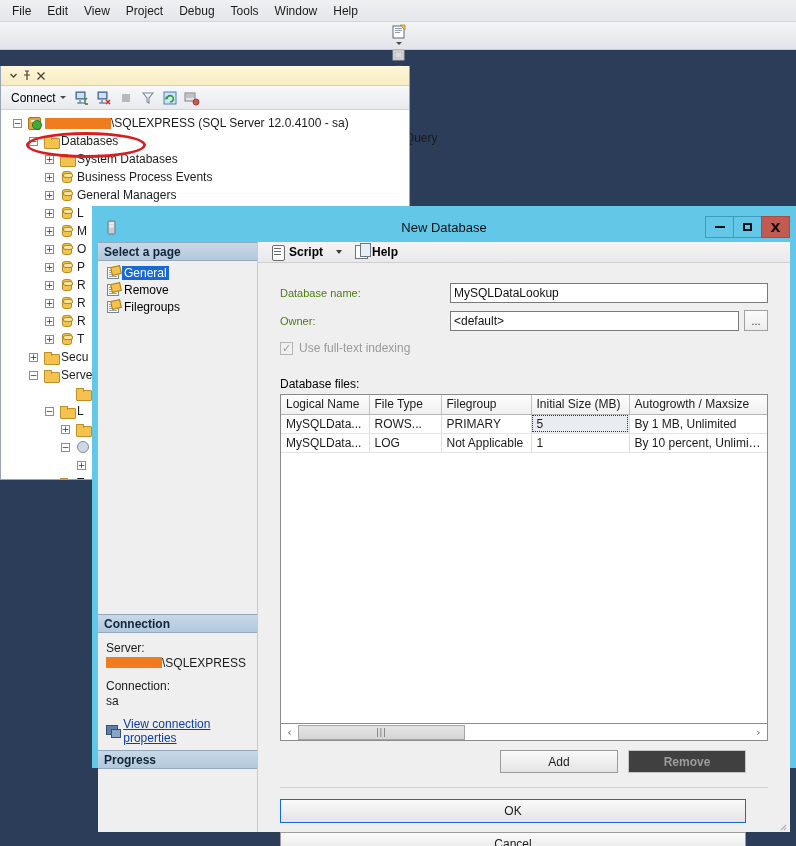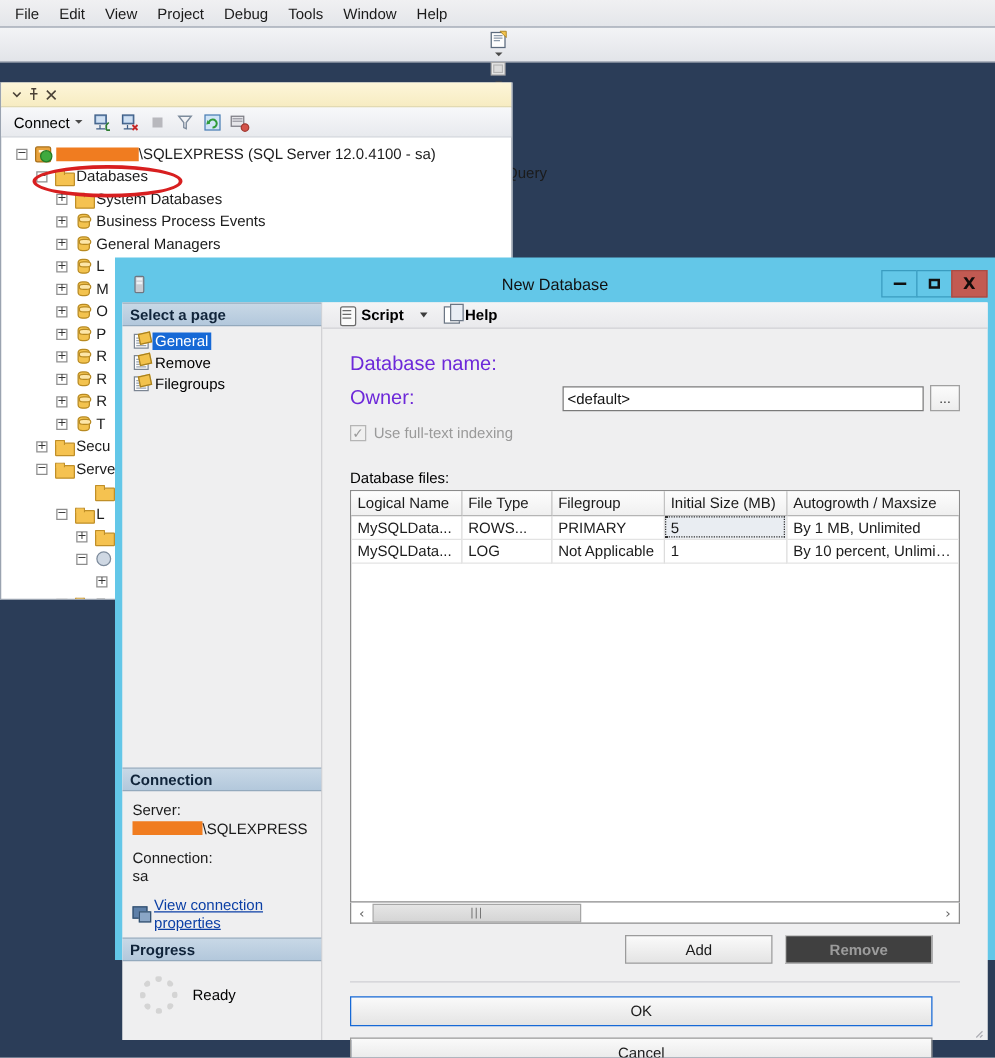--- a/index.html
+++ b/index.html
@@ -151,21 +151,21 @@
   .ts-btn { display:flex; align-items:center; gap:4px; font-size:12px; padding: 2px 4px; border:1px solid transparent;font-weight:bold; }
   .ts-car{width:0;height:0;border-left:3px solid transparent;border-right:3px solid transparent;border-top:4px solid #3c3c3c;margin:0 4px;}
   .scrollic{width:14px;height:14px;position:relative;}
   .scrollic:before{content:"";position:absolute;left:1px;top:0;width:11px;height:14px;background:#fafafa;border:1px solid #6b6b6b;border-radius:2px;}
   .scrollic:after{content:"";position:absolute;left:3px;top:3px;width:7px;height:1px;background:#6b6b6b;box-shadow:0 3px 0 #6b6b6b,0 6px 0 #6b6b6b;}
   .helpic{width:13px;height:14px;background:#fff;border:1px solid #6b7684;position:relative;}
   .helpic:after{content:"";position:absolute;left:4px;top:-3px;width:9px;height:12px;background:#e9eef5;border:1px solid #6b7684;}
 
   .form-area { padding: 20px 22px 0 22px; flex:1; position: relative; }
   .frow { display:flex; align-items:center; margin-bottom: 7px; }
-  .flabel { width: 170px; font-size: 16px; color:#6d28d9; }
+  .flabel { width: 170px; font-size: 11px; color:#4d7c0f; }
   .finput { height: 20px; border: 1px solid #7a7a7a; background:#fff; font-size:12px;
     padding: 0 3px; display:flex; align-items:center; color:#111; }
   .browse-btn { width: 24px; height: 21px; margin-left: 5px; border: 1px solid #a0a0a0;
     background: linear-gradient(#fbfbfb,#ededed); display:flex;align-items:center;justify-content:center;
     font-size: 11px; color:#333; }
   .cbrow { display:flex; align-items:center; margin: 10px 0 0 0; color:#9a9a9a; font-size:12px; }
   .cbox { width: 13px; height: 13px; border: 1px solid #b5b5b5; background:#f0f0f0;
     margin-right: 6px; display:flex;align-items:center;justify-content:center; color:#9a9a9a;
     font-size: 11px; font-family:"DejaVu Sans",sans-serif; }
 
@@ -654,43 +654,40 @@
             <div class="v">sa</div>
             <div class="vcp">
               <div class="pcicon"></div>
               <a href="#">View connection properties</a>
             </div>
           </div>
         </div>
 
         <div class="prog-block">
           <div class="sec-head">Progress</div>
-          <div class="prog-inner">
-            <div class="spinner"></div>
-            <div>Ready</div>
-          </div>
         </div>
       </div>
 
       <div class="dlg-right">
         <div class="dlg-toolstrip">
           <div class="ts-btn">
             <div class="scrollic"></div>
             <span>Script</span>
           </div>
           <div class="ts-car"></div>
           <div class="ts-btn">
             <div class="helpic"></div>
             <span>Help</span>
           </div>
         </div>
 
         <div class="form-area">
           <div class="frow">
             <div class="flabel">Database name:</div>
+            <div class="finput" style="width:318px">MySQLDataLookup</div>
           </div>
           <div class="frow">
             <div class="flabel">Owner:</div>
             <div class="finput" style="width:289px">&lt;default&gt;</div>
             <div class="browse-btn">...</div>
           </div>
 
           <div class="cbrow">
             <div class="cbox">✓</div>
             <span>Use full-text indexing</span>

